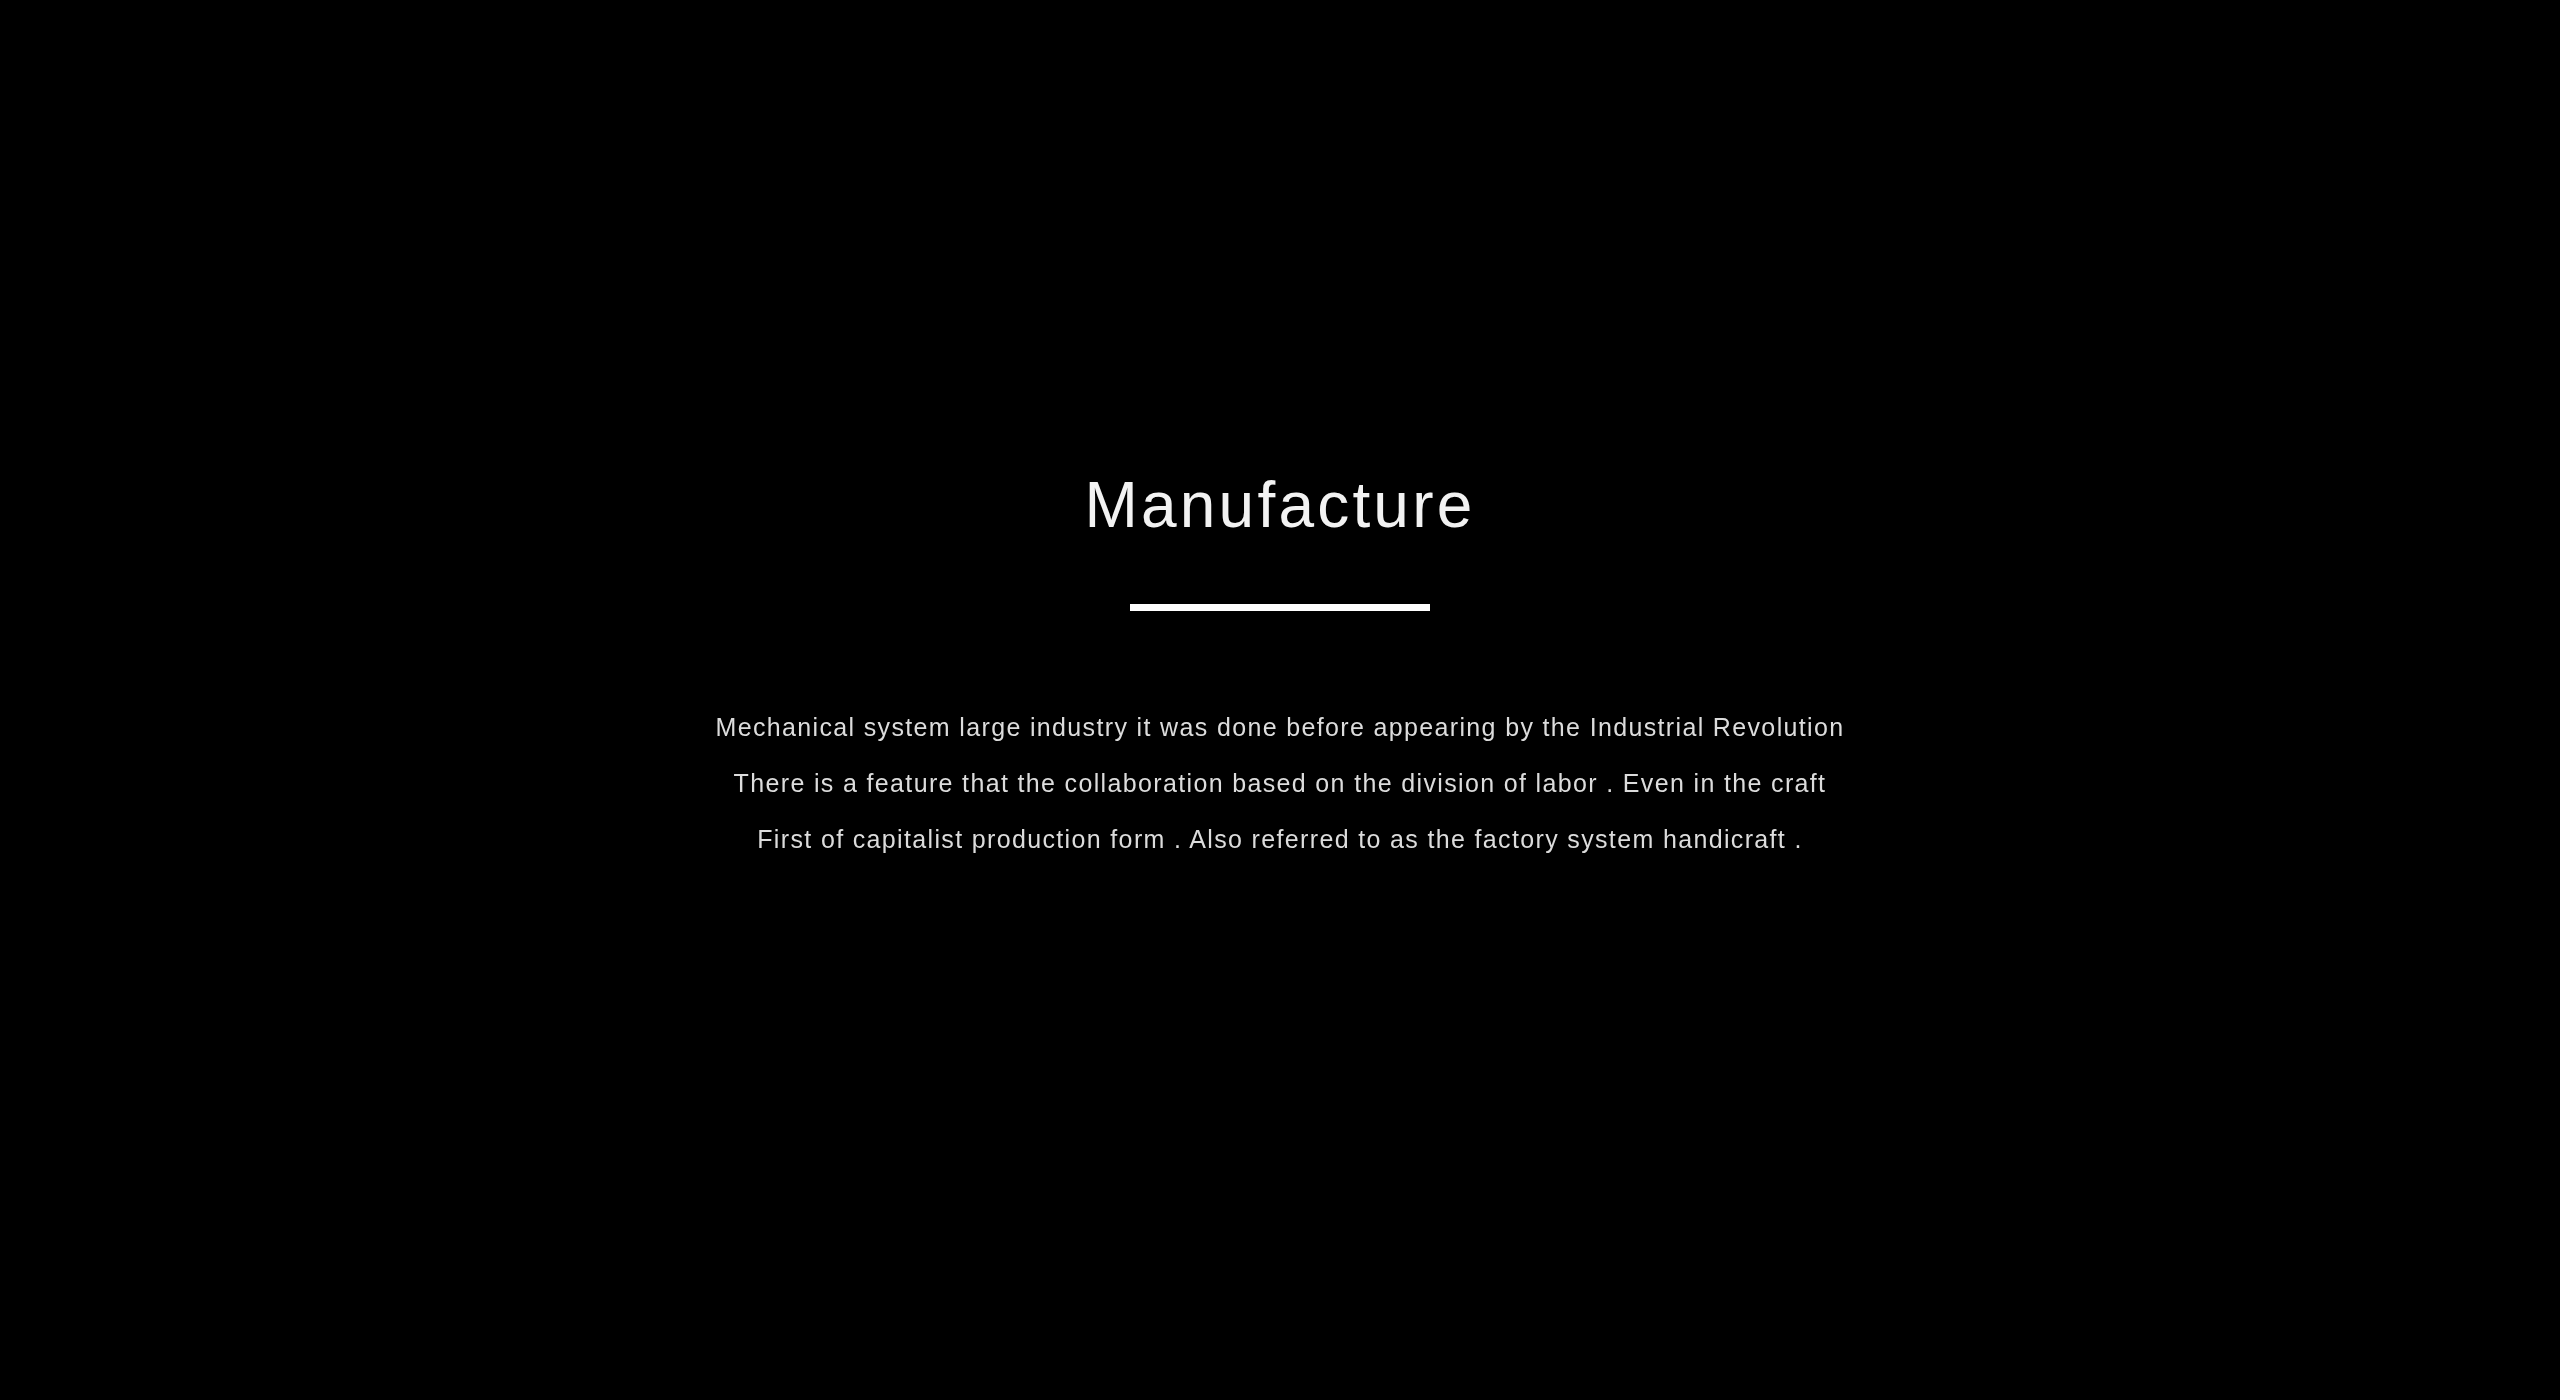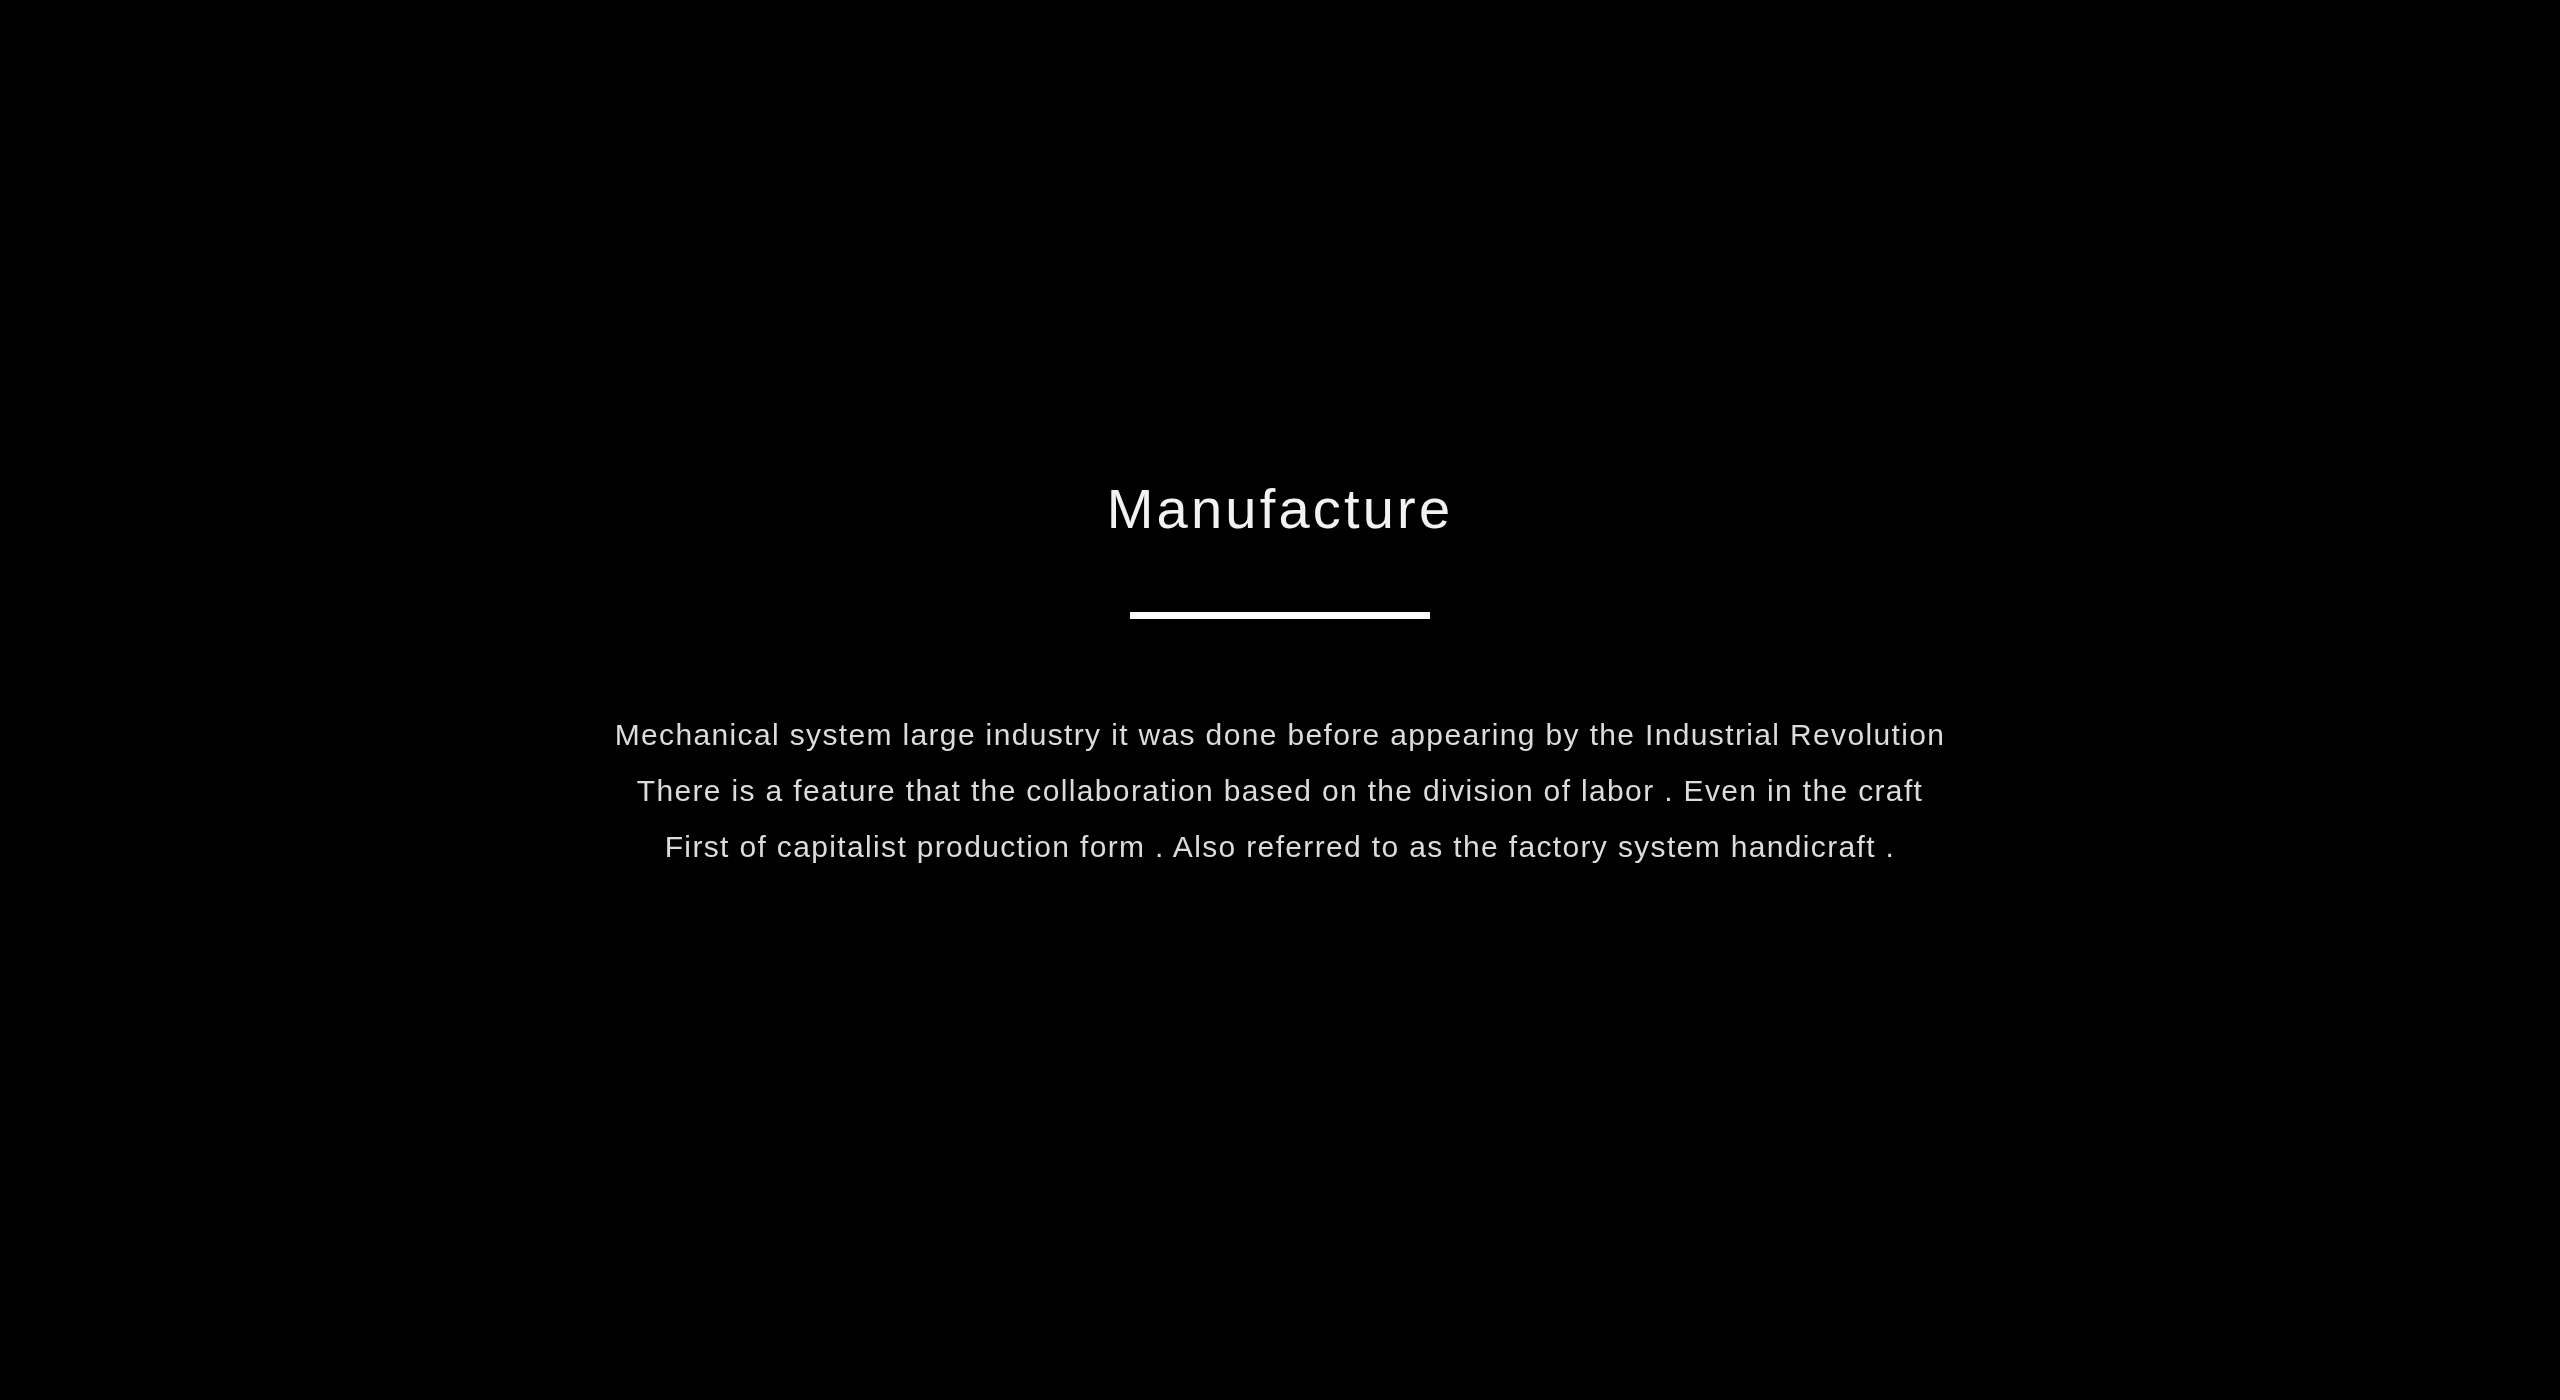--- a/index.html
+++ b/index.html
@@ -26,39 +26,39 @@
   .content {
     position: absolute;
     top: 470px;
     left: 0;
     right: 0;
     display: flex;
     flex-direction: column;
     align-items: center;
   }
   .title {
-    font-size: 56px;
+    font-size: 64px;
     font-weight: 400;
     letter-spacing: 3.2px;
     color: #f2f2f2;
     line-height: 1.1;
-    margin: 8px;
+    margin: 0;
     text-align: left;
   }
   .divider {
     width: 300px;
     height: 7px;
     background: #ffffff;
     margin-top: 64px;
   }
   .body-text {
     margin-top: 88px;
     text-align: center;
     color: #dcdcdc;
-    font-size: 30px;
+    font-size: 25px;
     letter-spacing: 1.35px;
     line-height: 56px;
     max-width: 1400px;
   }
   .body-text .line {
     display: block;
     white-space: nowrap;
   }
 </style>
 </head>

